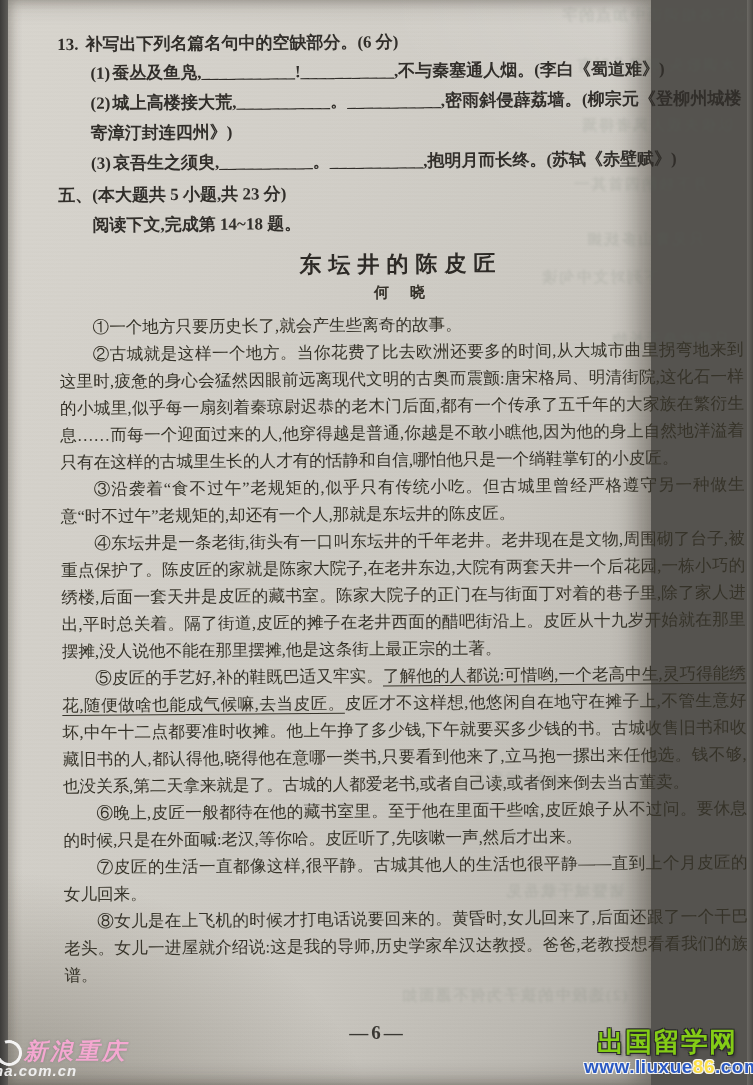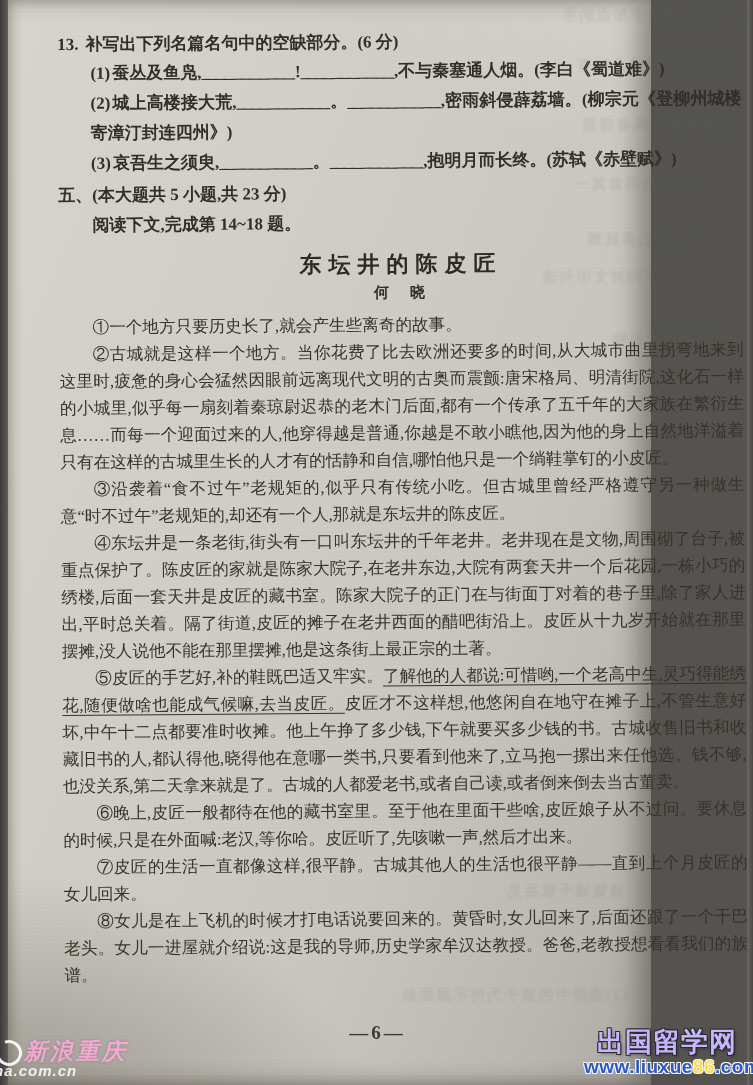--- a/index.html
+++ b/index.html
@@ -62,21 +62,21 @@
   .wm-sina-url{
     position:absolute;left:-6px;top:1062px;font-size:15px;font-weight:700;font-style:italic;
     color:#f4f4f4;opacity:.95;letter-spacing:1px;
   }
   .wm-sina-icon{
     position:absolute;left:-4px;top:1040px;width:20px;height:20px;border:3px solid #fff;
     border-radius:50%;opacity:.9;border-left-color:transparent;transform:rotate(25deg);
   }
   .wm-lx-name{
     position:absolute;left:597px;top:1024px;font-size:27px;font-weight:700;letter-spacing:1px;
-    color:#c4b5fd;
+    color:#84cc16;
     text-shadow:1px 1px 0 #2a2a2a,-1px -1px 0 #2a2a2a,1px -1px 0 #2a2a2a,-1px 1px 0 #2a2a2a,2px 2px 3px rgba(0,0,0,.35);
   }
   .wm-lx-url{
     position:absolute;left:584px;top:1056px;font-size:19px;font-weight:700;letter-spacing:0.5px;
     color:#2b59c3;
     text-shadow:1px 1px 0 #f4f4f2,-1px -1px 0 #f4f4f2,1px -1px 0 #f4f4f2,-1px 1px 0 #f4f4f2;
     white-space:nowrap;
   }
   .wm-lx-url .num{color:#fde047;}
 </style>

